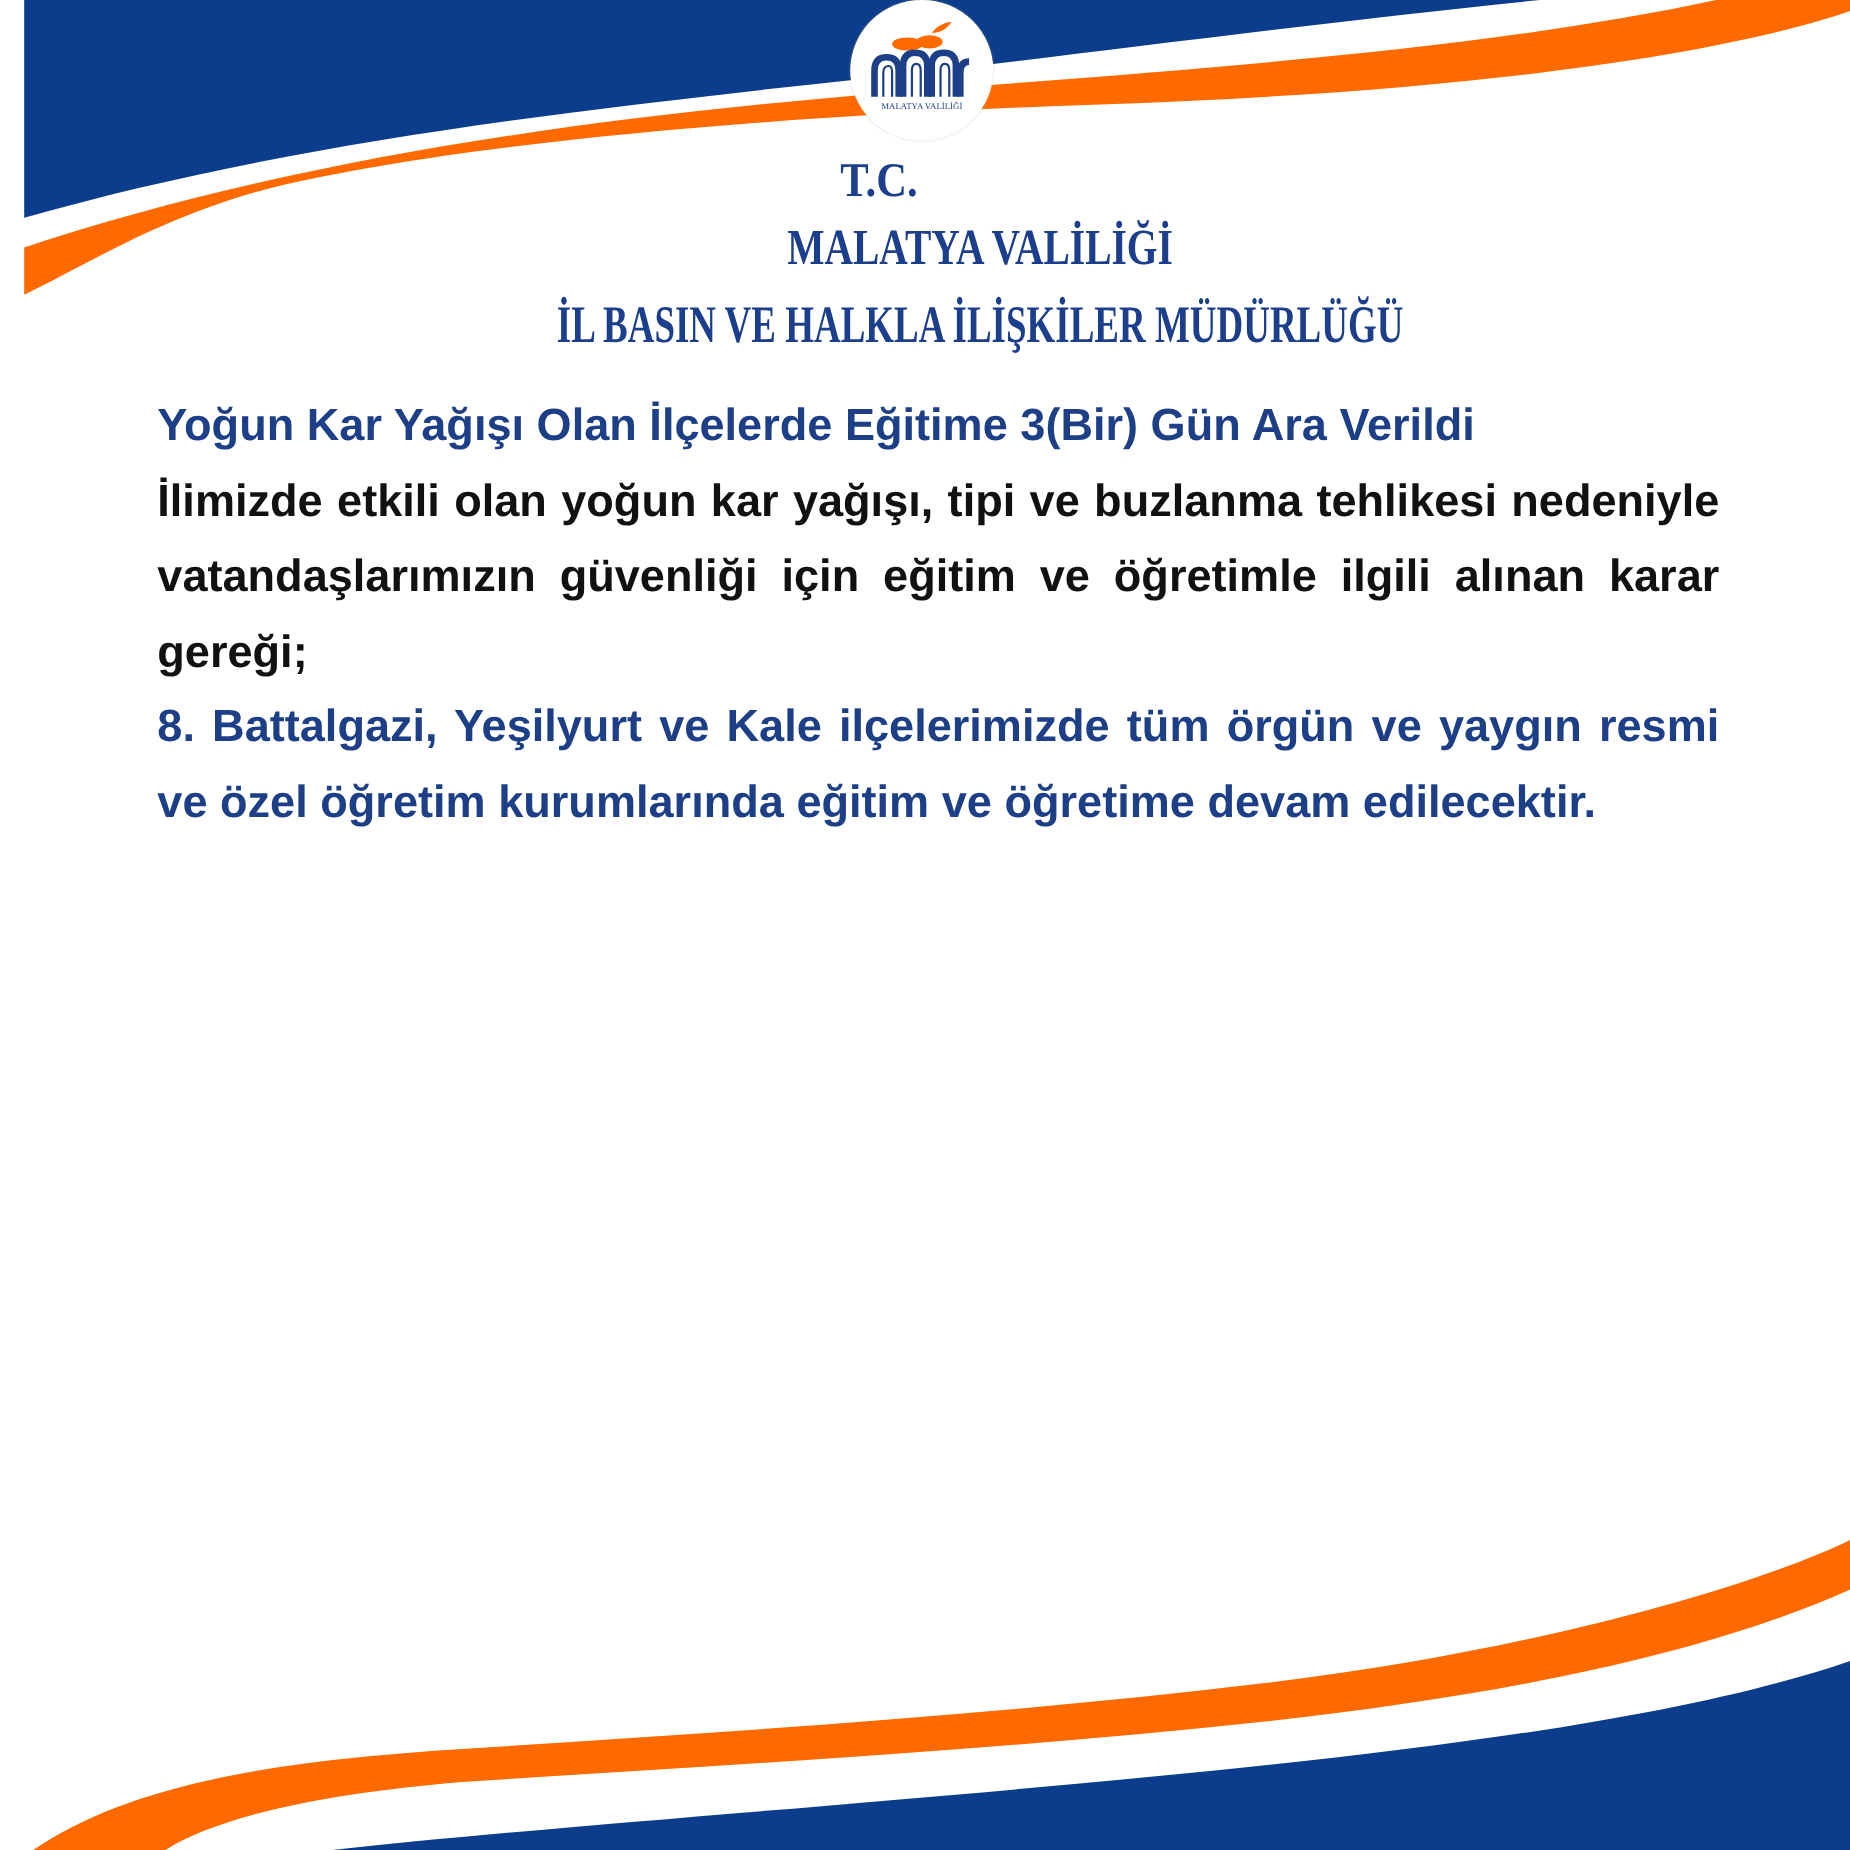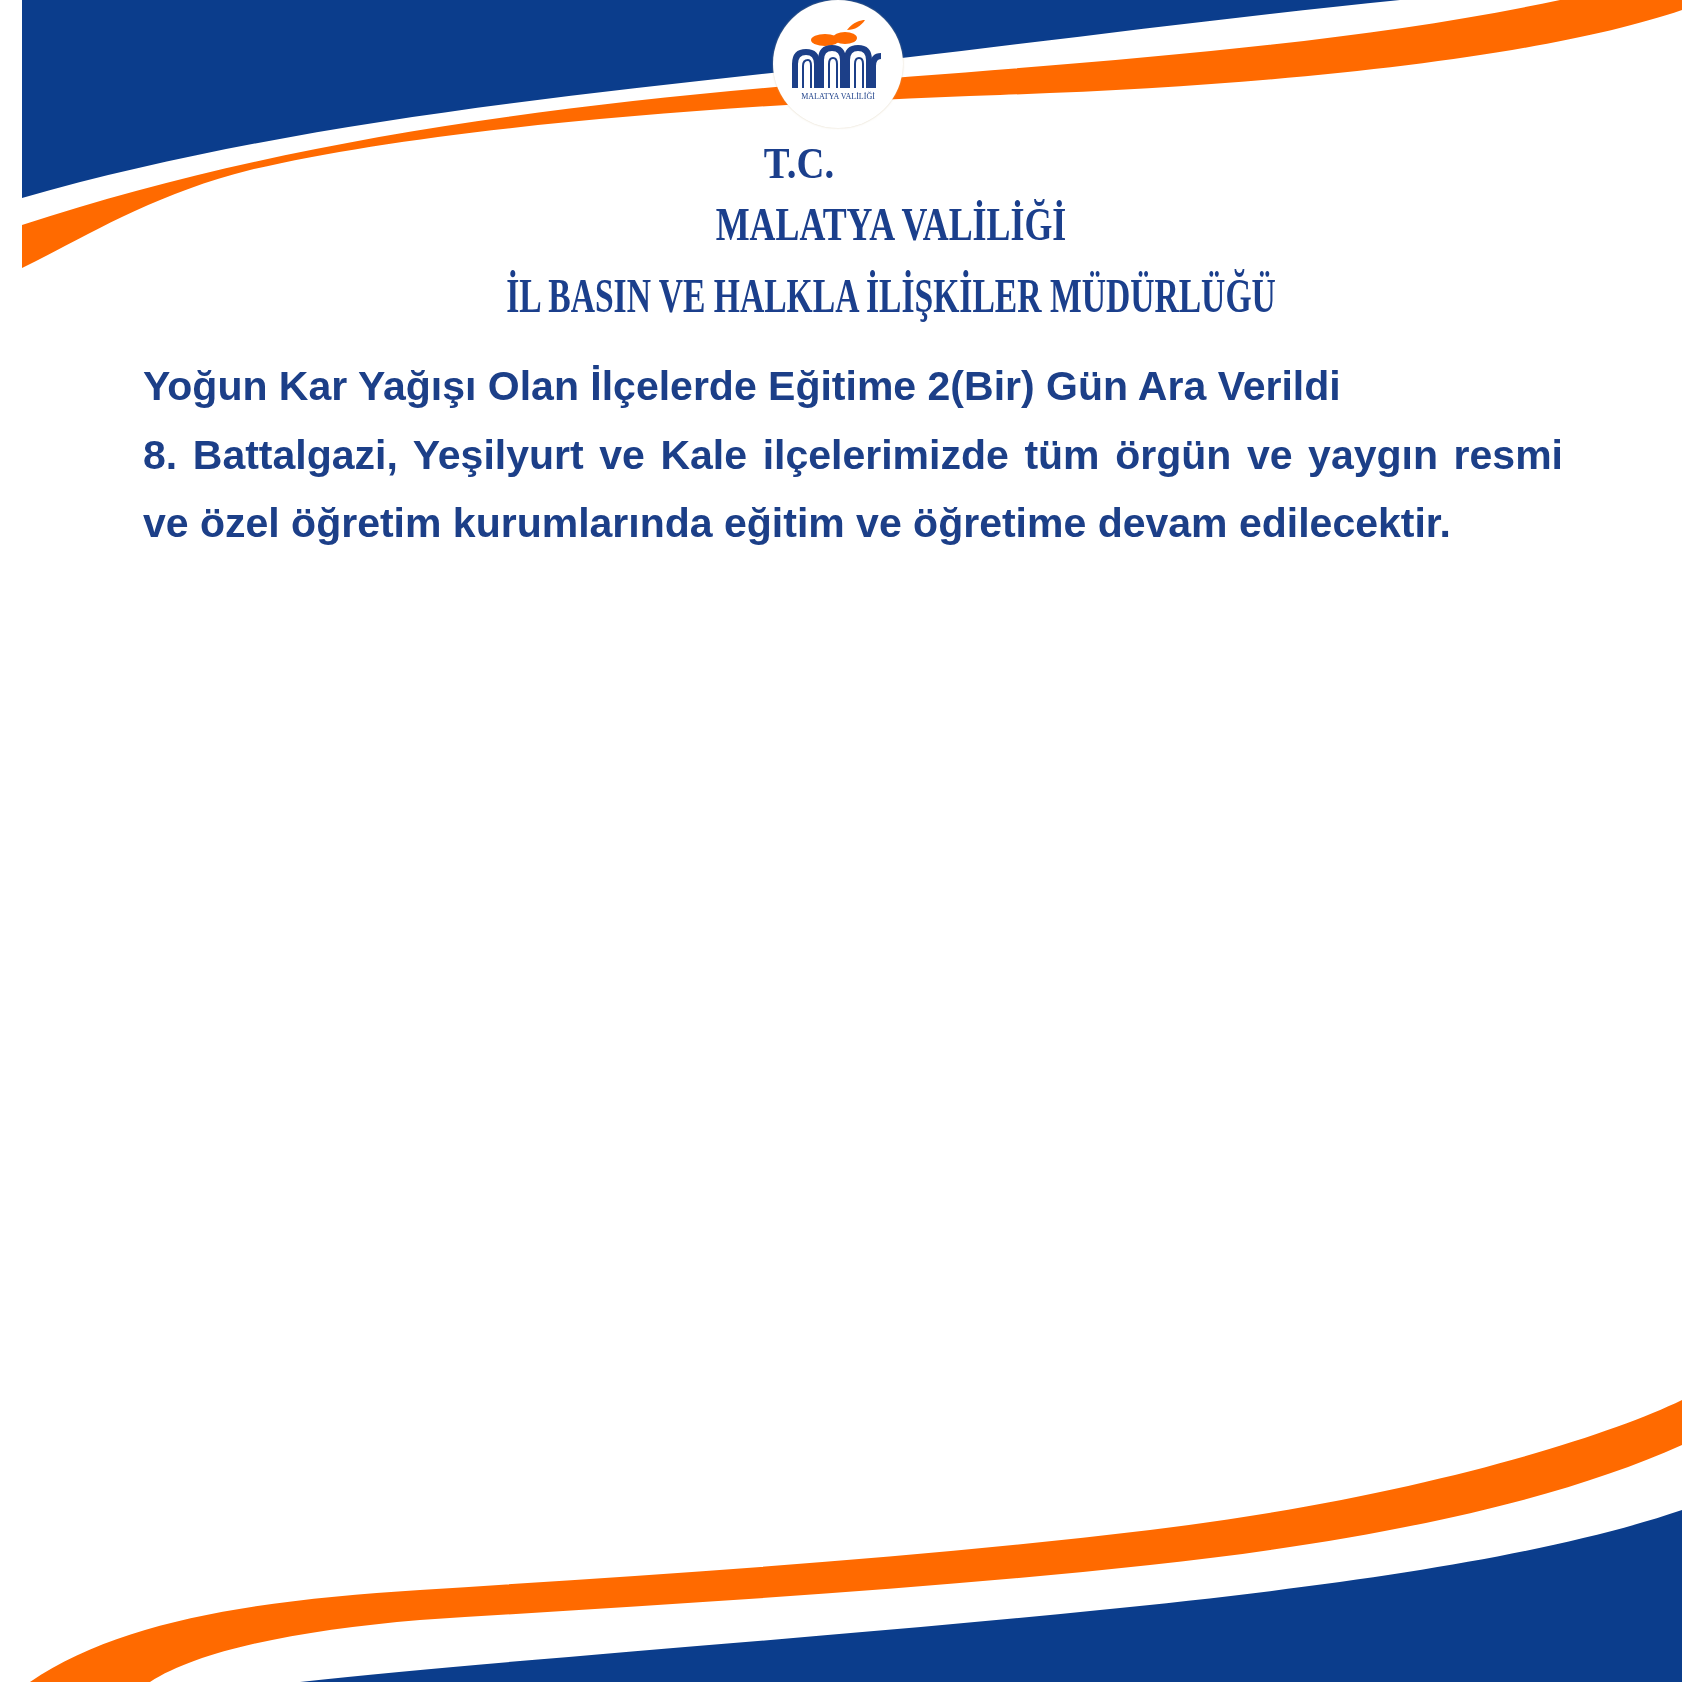--- a/index.html
+++ b/index.html
@@ -67,15 +67,16 @@
     </g>
     <text x="65" y="99" text-anchor="middle" font-family="Liberation Serif, serif" font-size="8" fill="#1c3f88">MALATYA VALİLİĞİ</text>
   </svg>
 </div>
 
 <div class="header h-tc">T.C.</div>
 <div class="header h-vali">MALATYA VALİLİĞİ</div>
 <div class="header h-mud">İL BASIN VE HALKLA İLİŞKİLER MÜDÜRLÜĞÜ</div>
 
 <div class="content">
-  <p class="blue">Yoğun Kar Yağışı Olan İlçelerde Eğitime 2(Bir) Gün Ara Verildi</p>
+  <p class="blue">Yoğun Kar Yağışı Olan İlçelerde Eğitime 3(Bir) Gün Ara Verildi</p>
+  <p class="black">İlimizde etkili olan yoğun kar yağışı, tipi ve buzlanma tehlikesi nedeniyle vatandaşlarımızın güvenliği için eğitim ve öğretimle ilgili alınan karar gereği;</p>
   <p class="blue">8. Battalgazi, Yeşilyurt ve Kale ilçelerimizde tüm örgün ve yaygın resmi ve özel öğretim kurumlarında eğitim ve öğretime devam edilecektir.</p>
 </div>
 
 </body></html>

